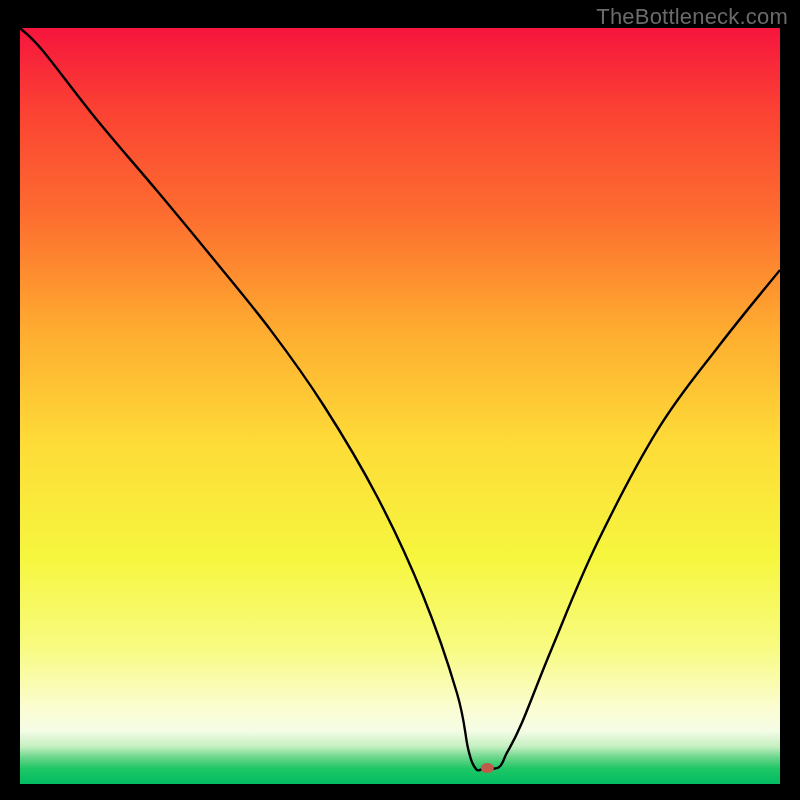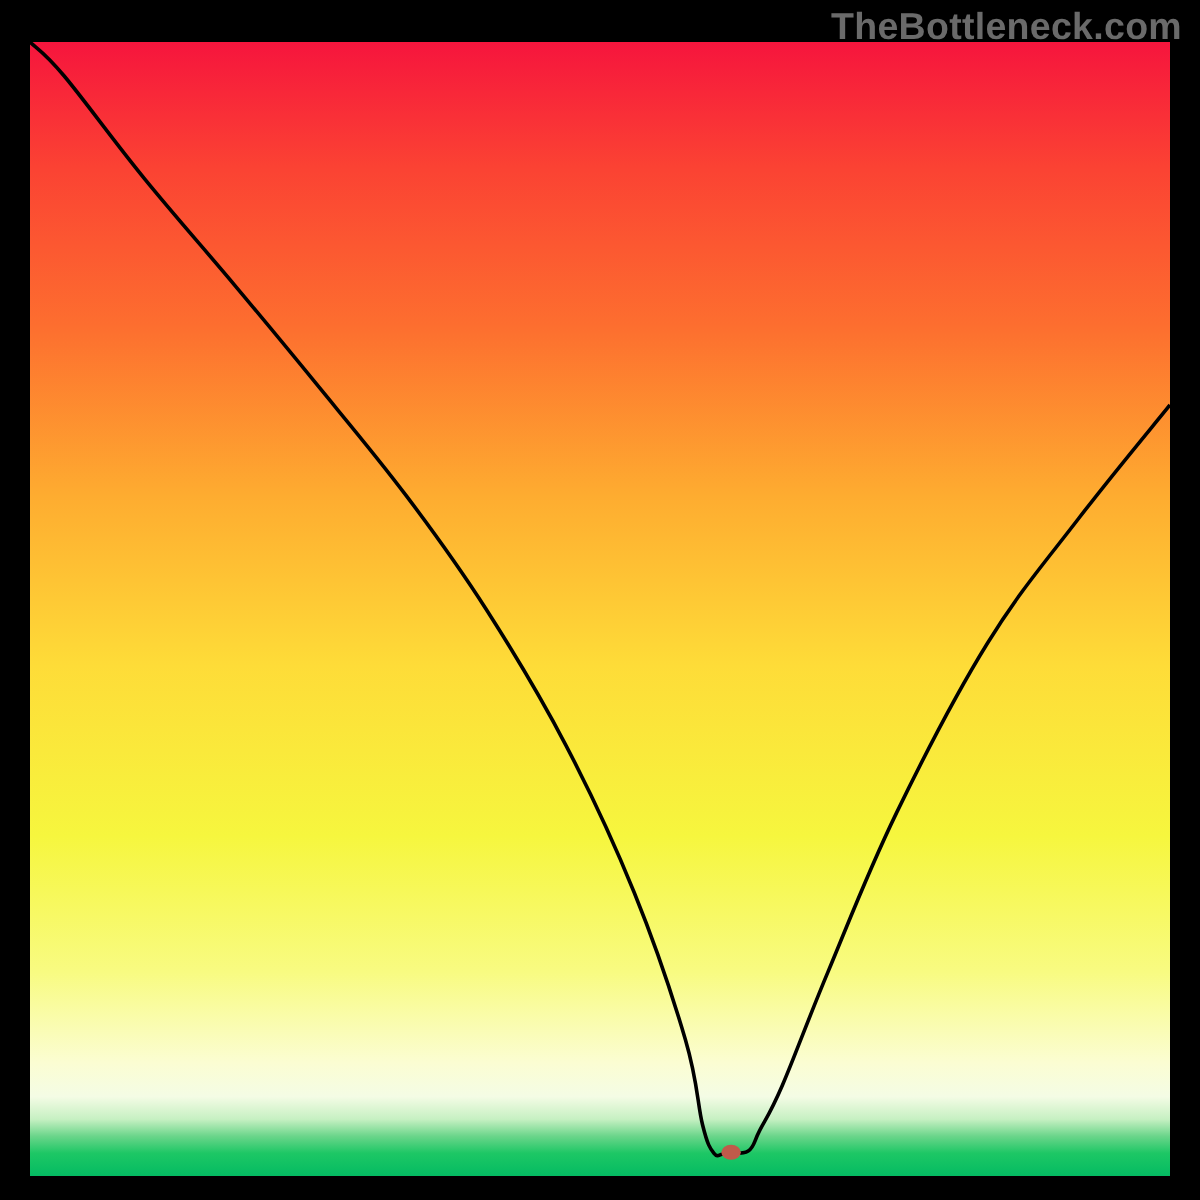--- a/index.html
+++ b/index.html
@@ -15,22 +15,22 @@
     position: relative;
     width: 800px;
     height: 800px;
     background: #000;
   }
   .watermark {
     position: absolute;
     top: 4px;
     right: 12px;
     color: #6a6a6a;
-    font-size: 25px;
-    font-weight: 700;
+    font-size: 22px;
+    font-weight: 400;
     letter-spacing: 0.2px;
     z-index: 10;
   }
   .plot {
     position: absolute;
     left: 20px;
     top: 28px;
     width: 760px;
     height: 756px;
     background: #000;

